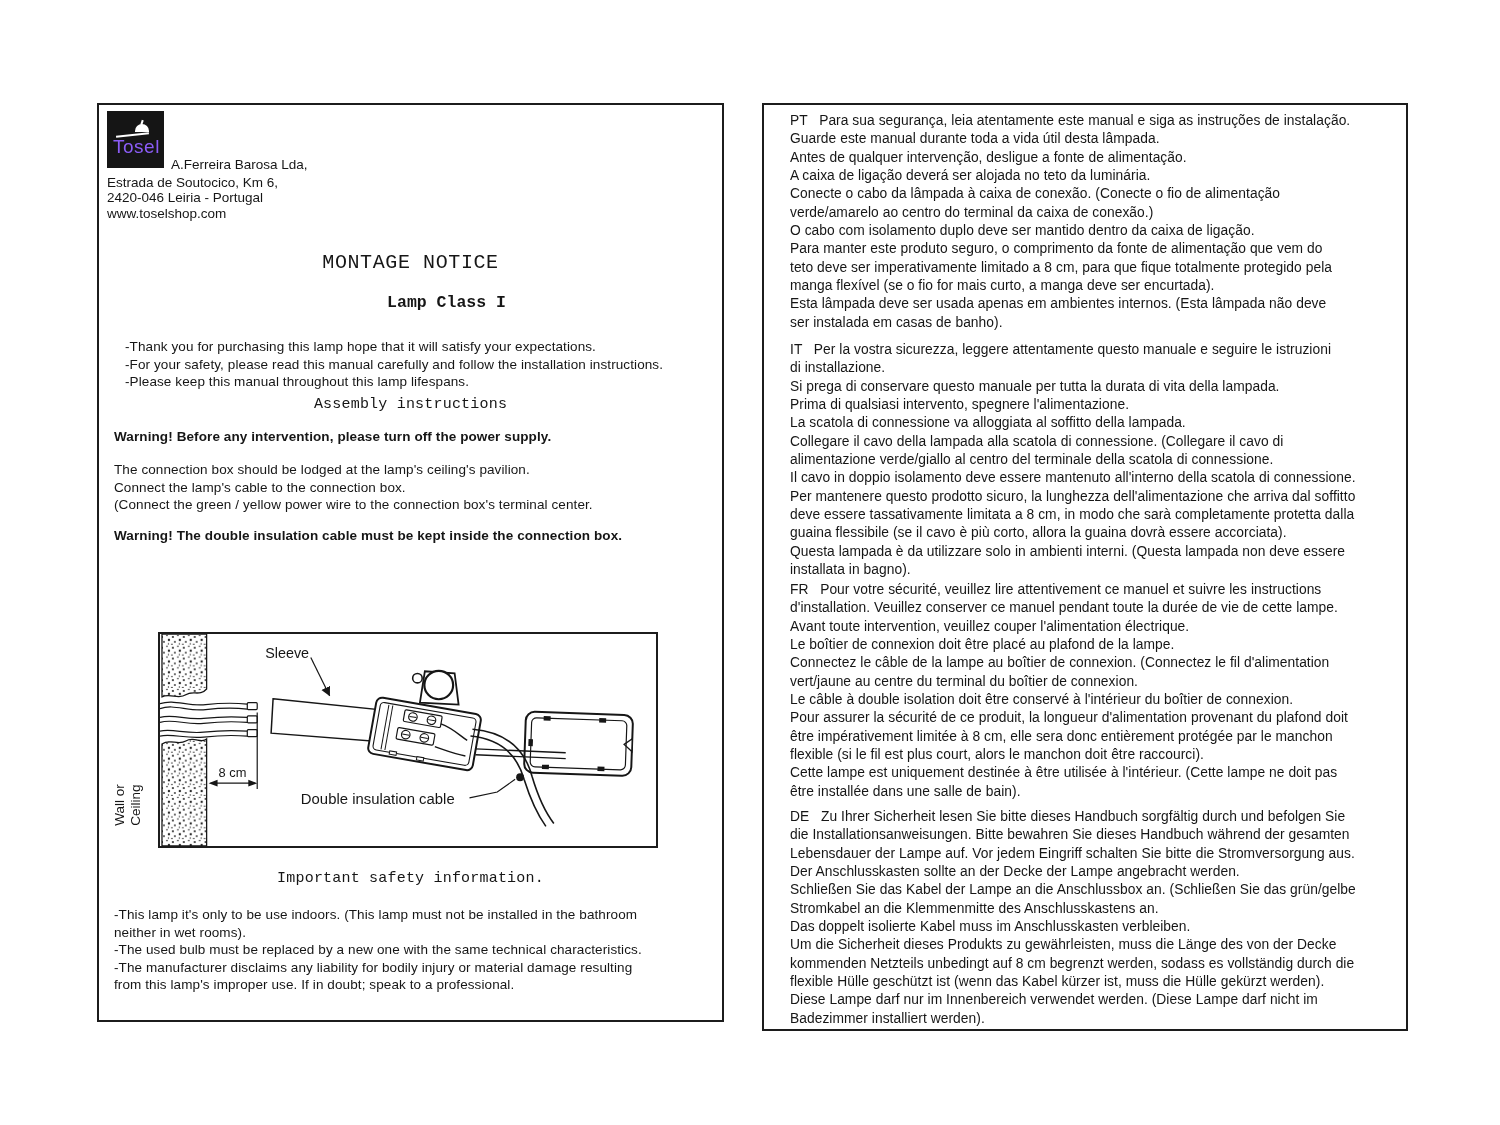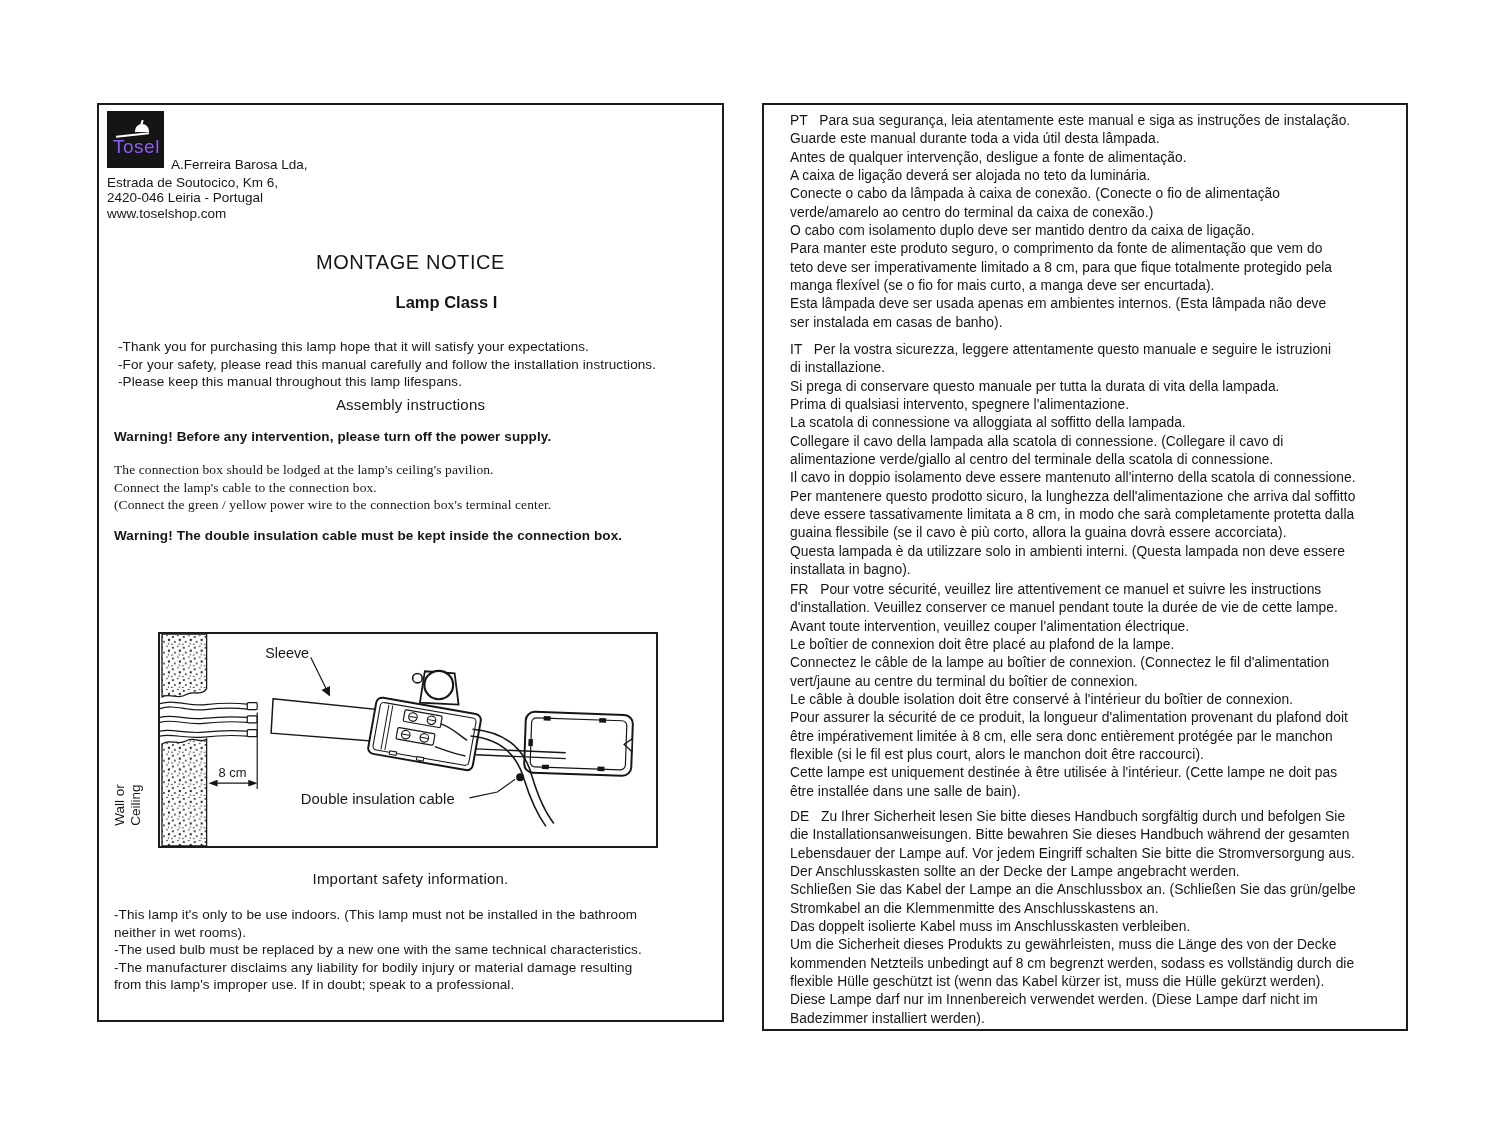--- a/index.html
+++ b/index.html
@@ -5,21 +5,21 @@
   html,body{margin:0;padding:0;background:#ffffff;}
   body{width:1500px;height:1125px;position:relative;font-family:"Liberation Sans",sans-serif;color:#161616;}
   .panel{position:absolute;border:2px solid #1c1c1c;background:#fff;box-sizing:border-box;}
   #left-panel{left:97px;top:103px;width:627px;height:919px;}
   #right-panel{left:762px;top:103px;width:646px;height:928px;}
   .abs{position:absolute;}
   .pre{white-space:pre;}
   .body-text{font-size:13.5px;line-height:17.6px;letter-spacing:0.1px;}
   .rp-text{font-size:13.8px;line-height:18.35px;letter-spacing:0.05px;}
   .bold{font-weight:bold;}
-  .center{left:0;width:100%;text-align:center;}
+  .center{left:0;width:100%;text-align:center;font-family:Liberation Mono, monospace;}
   .heading{font-size:15px;letter-spacing:0.2px;}
   .title{font-size:20px;letter-spacing:0.6px;}
   .subtitle{font-size:16.5px;font-weight:bold;}
   .small-text{font-size:13.5px;line-height:15.4px;}
   
   .logo-square{left:8px;top:6px;width:57px;height:57px;background:#151515;}
   .logo-text{left:6px;top:25px;color:#8b5cf6;font-size:19px;letter-spacing:0.5px;}
   .logo-bar{left:9px;top:23px;width:33px;height:2.4px;background:#fff;transform:rotate(-6deg);}
   .logo-dome{left:28px;top:13px;width:14px;height:7.5px;background:#fff;border-radius:8px 8px 0 0;}
   .logo-stem{left:34px;top:9px;width:2px;height:5px;background:#fff;transform:rotate(18deg);}
@@ -43,29 +43,29 @@
   <div class="abs small-text" style="left:72px;top:52px;">A.Ferreira Barosa Lda,</div>
 
   <div class="abs small-text pre" style="left:8px;top:70px;">Estrada de Soutocico, Km 6,
 2420-046 Leiria - Portugal
 www.toselshop.com</div>
 
   <div class="abs center title" style="top:146px;">MONTAGE NOTICE</div>
 
   <div class="abs center subtitle" style="top:188px;padding-left:36px;">Lamp Class I</div>
 
-  <div class="abs body-text pre" style="left:19px;top:233px;">-Thank you for purchasing this lamp hope that it will satisfy your expectations.
+  <div class="abs body-text pre" style="left:26px;top:233px;">-Thank you for purchasing this lamp hope that it will satisfy your expectations.
 -For your safety, please read this manual carefully and follow the installation instructions.
 -Please keep this manual throughout this lamp lifespans.</div>
 
   <div class="abs center heading" style="top:291px;">Assembly instructions</div>
 
   <div class="abs body-text pre bold" style="left:15px;top:323px;">Warning! Before any intervention, please turn off the power supply.</div>
 
-  <div class="abs body-text pre" style="left:15px;top:356px;font-family:Liberation Serif, serif;">The connection box should be lodged at the lamp's ceiling's pavilion.
+  <div class="abs body-text pre" style="left:15px;top:356px;">The connection box should be lodged at the lamp's ceiling's pavilion.
 Connect the lamp's cable to the connection box.
 (Connect the green / yellow power wire to the connection box's terminal center.</div>
 
   <div class="abs body-text pre bold" style="left:15px;top:422px;">Warning! The double insulation cable must be kept inside the connection box.</div>
 
 
   <div class="abs diagram-box">
     <svg width="496" height="212" viewBox="0 0 500 216" preserveAspectRatio="none">
       <defs>
         <pattern id="stip" width="11" height="11" patternUnits="userSpaceOnUse">

